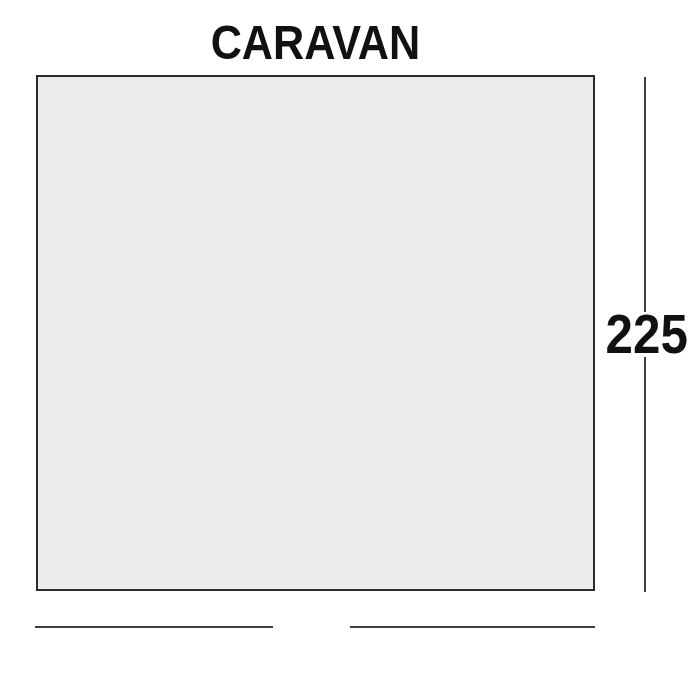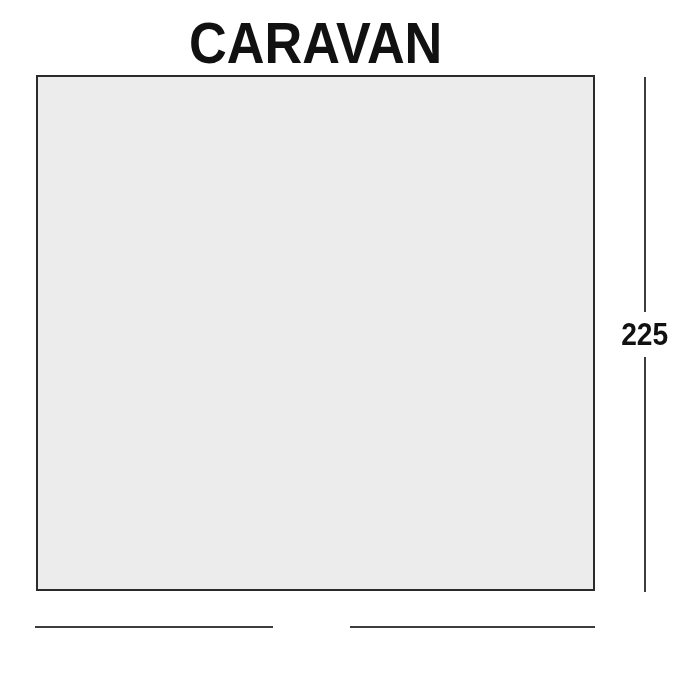--- a/index.html
+++ b/index.html
@@ -19,21 +19,21 @@
   .canvas {
     position: relative;
     width: 700px; height: 700px;
     background: var(--c-background);
   }
   .diagram-title {
     position: absolute;
     left: 36px; top: 18px;
     width: 559px; height: 50px;
     text-align: center;
-    font-size: 58px;
+    font-size: 48px;
     font-weight: 700;
     line-height: 50px;
     color: var(--c-text);
     letter-spacing: 0px;
   }
   .diagram-title .squeeze {
     display: inline-block;
     transform: scaleX(0.90);
     transform-origin: center center;
   }
@@ -52,21 +52,21 @@
   .vline-top   { left: 644px; top: 77px;  width: 2px; height: 235px; }
   .vline-bot   { left: 644px; top: 357px; width: 2px; height: 235px; }
   
   .hline-left  { left: 35px;  top: 626px; width: 238px; height: 2px; }
   .hline-right { left: 350px; top: 626px; width: 245px; height: 2px; }
   .dim-label {
     position: absolute;
     width: 90px; height: 44px;
     line-height: 44px;
     text-align: center;
-    font-size: 32px;
+    font-size: 56px;
     font-weight: 700;
     color: var(--c-text);
   }
   .dim-label .squeeze {
     display: inline-block;
     transform: scaleX(0.88);
     transform-origin: center center;
   }
   .height-label { left: 600px; top: 312px; }
   .width-label  { left: 270px; top: 605px; }

